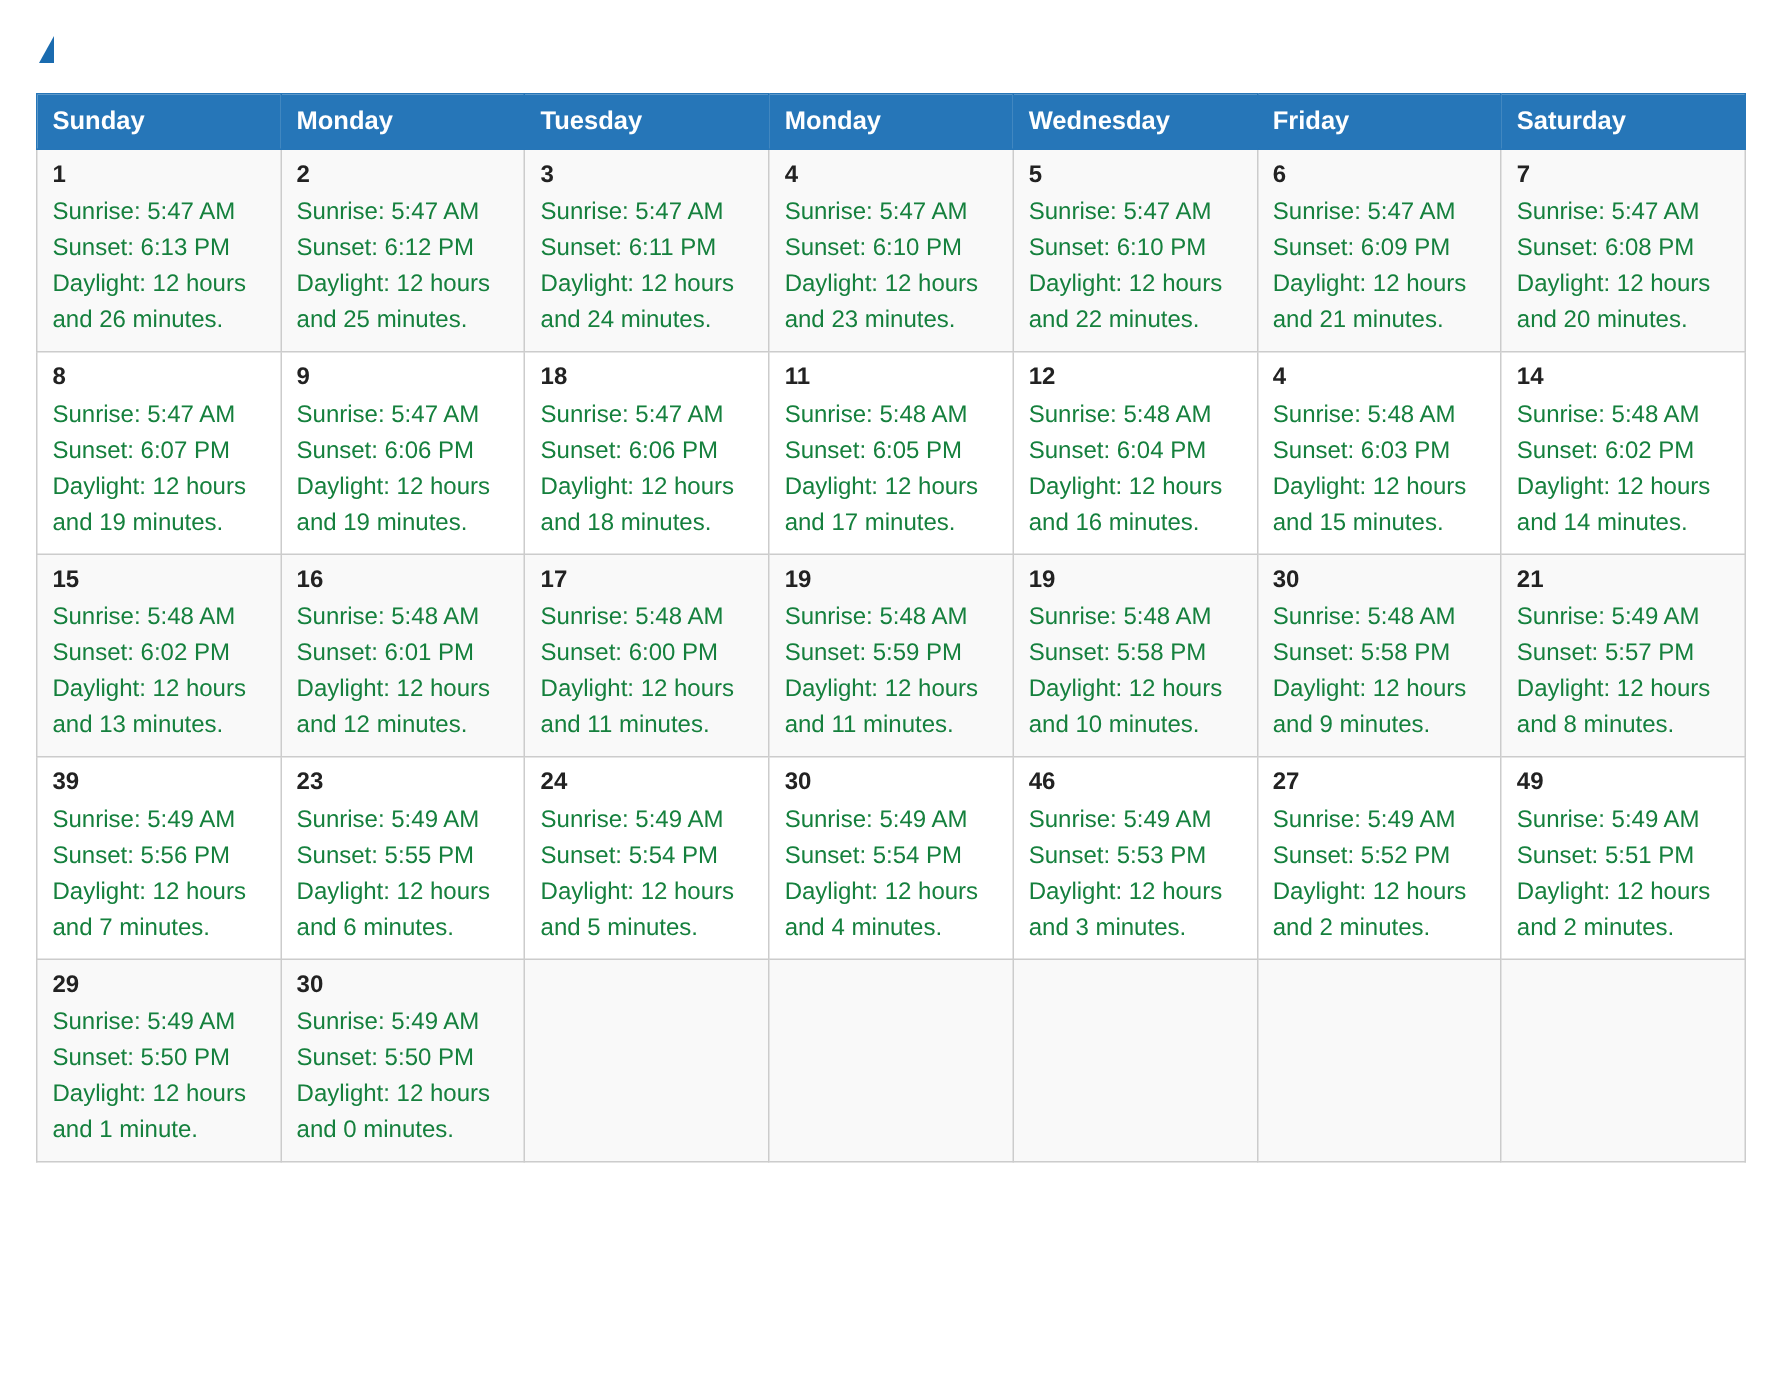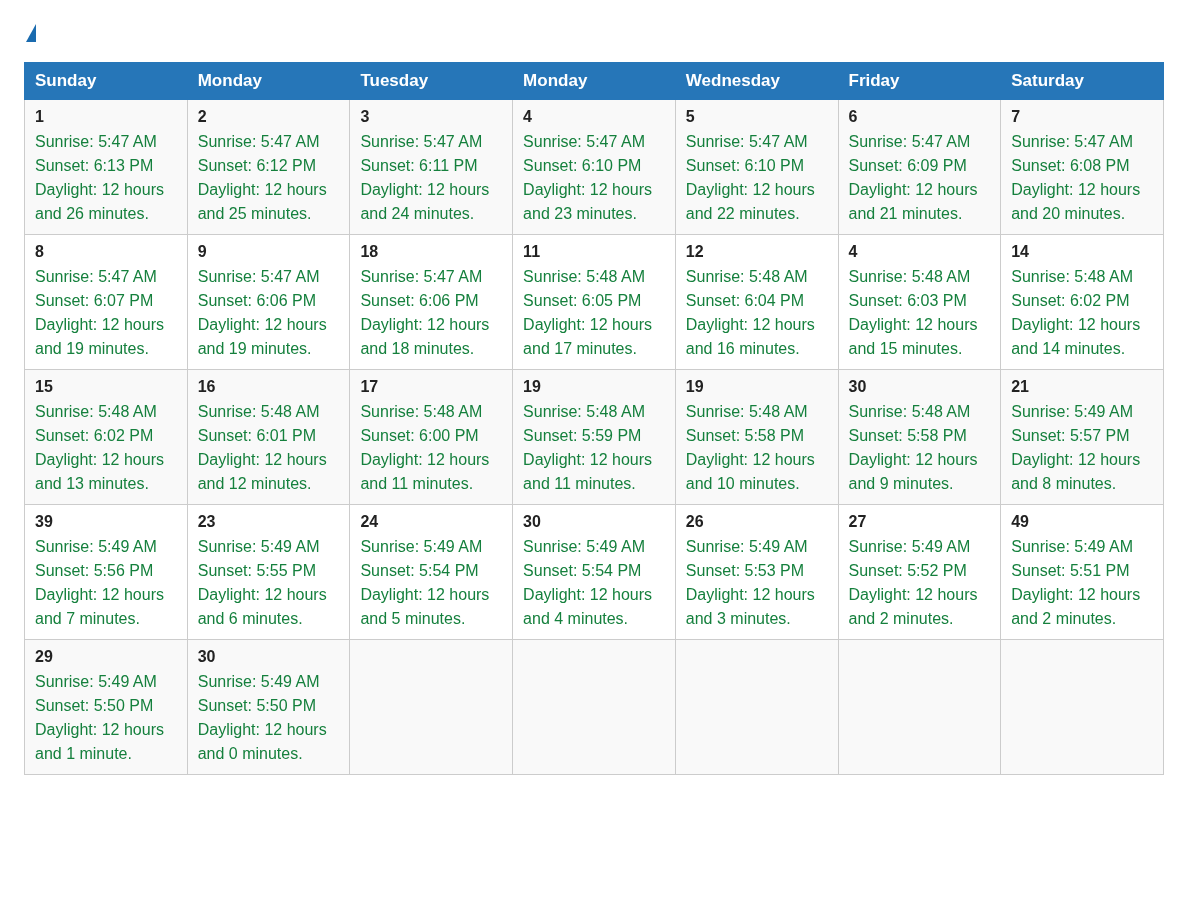--- a/index.html
+++ b/index.html
@@ -249,21 +249,21 @@
         </td>
         <td>
           <span class="day-num">24</span>
           <span class="day-info">Sunrise: 5:49 AM<br>Sunset: 5:54 PM<br>Daylight: 12 hours and 5 minutes.</span>
         </td>
         <td>
           <span class="day-num">30</span>
           <span class="day-info">Sunrise: 5:49 AM<br>Sunset: 5:54 PM<br>Daylight: 12 hours and 4 minutes.</span>
         </td>
         <td>
-          <span class="day-num">26</span>
+          <span class="day-num">46</span>
           <span class="day-info">Sunrise: 5:49 AM<br>Sunset: 5:53 PM<br>Daylight: 12 hours and 3 minutes.</span>
         </td>
         <td>
           <span class="day-num">27</span>
           <span class="day-info">Sunrise: 5:49 AM<br>Sunset: 5:52 PM<br>Daylight: 12 hours and 2 minutes.</span>
         </td>
         <td>
           <span class="day-num">49</span>
           <span class="day-info">Sunrise: 5:49 AM<br>Sunset: 5:51 PM<br>Daylight: 12 hours and 2 minutes.</span>
         </td>

